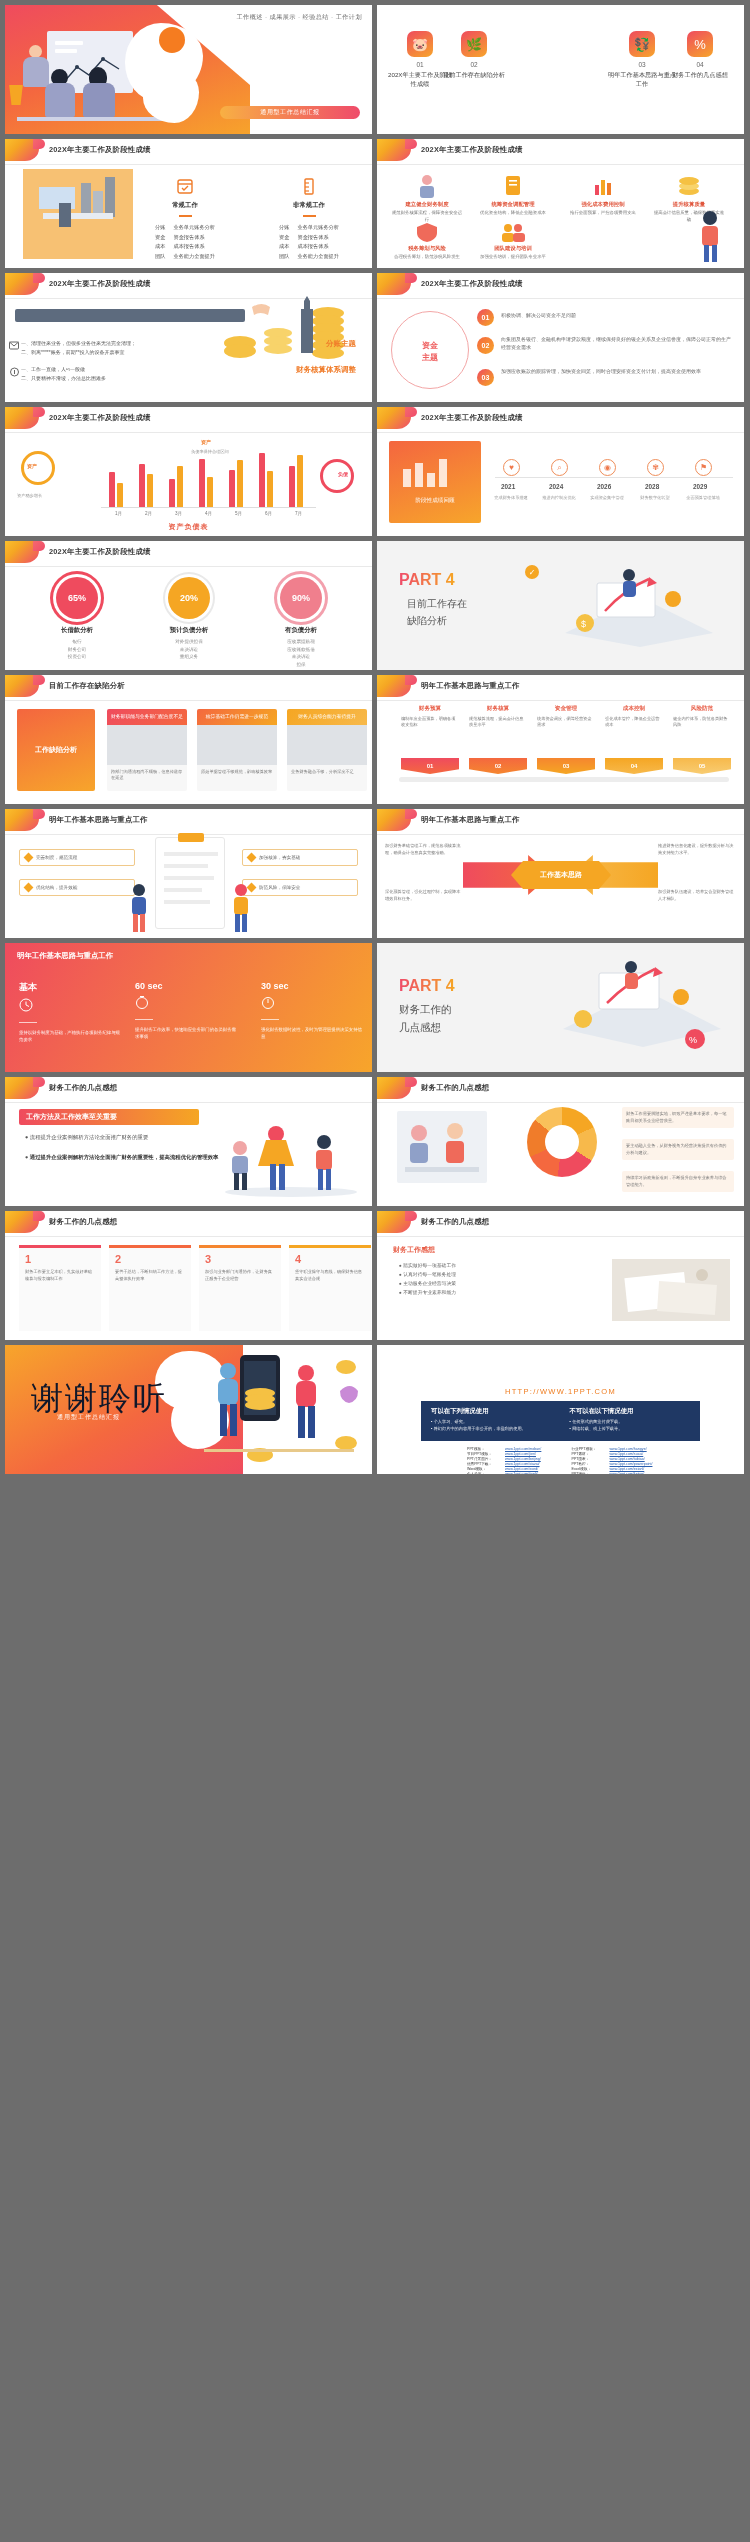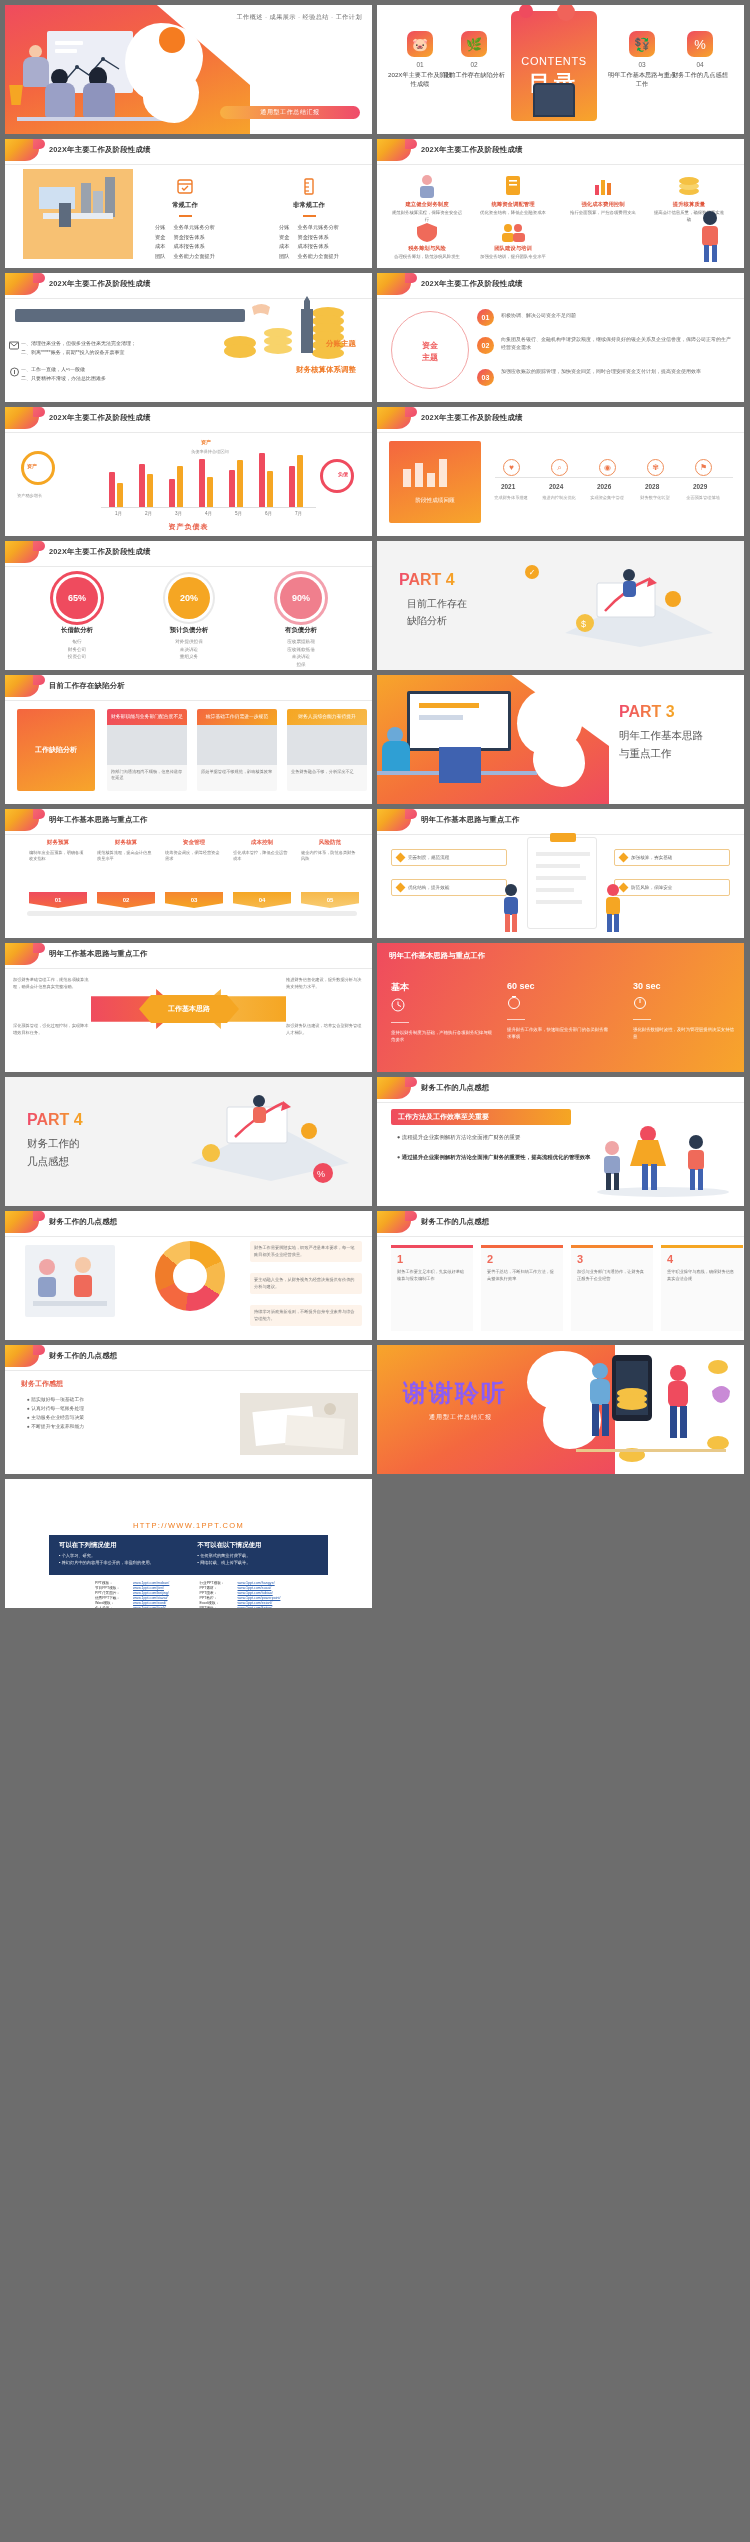--- a/index.html
+++ b/index.html
@@ -173,21 +173,21 @@
   
   .s22 .li{position:absolute;font-size:4.8px;color:#666;line-height:1.9;}
   .s22 .ph{position:absolute;right:14px;top:48px;width:118px;height:62px;background:#e9e4dc;border-radius:2px;}
   .s22 .ti{position:absolute;left:16px;top:34px;font-size:7px;color:#e8604a;font-weight:700;}
 
   
   .s23 .bg{position:absolute;left:0;top:0;width:238px;height:100%;
     background:linear-gradient(150deg,#f7a52b,#f4683f 55%,#ef4b5e);}
   .s23 .w1{position:absolute;left:150px;top:6px;width:70px;height:60px;background:#fff;border-radius:50% 50% 46% 54%/54% 46% 50% 50%;}
   .s23 .w2{position:absolute;left:166px;top:46px;width:58px;height:58px;background:#fff;border-radius:48% 52% 54% 46%/50% 50% 50% 50%;}
-  .s23 .tt{position:absolute;left:26px;top:32px;font-size:24px;color:#8b5cf6;font-weight:700;letter-spacing:2px;}
+  .s23 .tt{position:absolute;left:26px;top:32px;font-size:32px;color:#0f172a;font-weight:400;letter-spacing:2px;}
   .s23 .sb{position:absolute;left:52px;top:68px;font-size:6px;color:#fff;letter-spacing:1px;opacity:.95;}
 
   
   .s24 .logo{position:absolute;left:0;right:0;top:18px;text-align:center;font-size:21px;font-weight:800;color:#1f3864;letter-spacing:1px;}
   .s24 .logo i{color:#ef7d20;font-style:normal;}
   .s24 .url{position:absolute;left:0;right:0;top:42px;text-align:center;font-size:7.5px;color:#ef7d20;letter-spacing:1.3px;}
   .s24 .nav{position:absolute;left:44px;right:44px;top:56px;height:40px;background:#1f3864;padding:6px 10px;display:flex;gap:18px;}
   .s24 .nav .col{flex:1;color:#fff;}
   .s24 .nav .h{font-size:6.4px;font-weight:700;margin-bottom:3px;}
   .s24 .nav .l{font-size:4.2px;line-height:1.6;opacity:.92;}
@@ -224,25 +224,20 @@
       <div style="position:absolute;left:-10px;top:56px;width:18px;height:20px;background:#f5a623;clip-path:polygon(25% 100%,75% 100%,88% 0,12% 0)"></div>
     </div>
     <div class="blobA"></div>
     <div class="blobB"></div>
     <div class="dot"></div>
     <div class="nav">工作概述 ·  成果展示  ·  经验总结 ·  工作计划</div>
     <div class="pill">通用型工作总结汇报</div>
   </div>
 
   <div class="slide s2">
-    <div class="centre">
-      <div class="cnt-en">CONTENTS</div>
-      <div class="cnt-cn">目录</div>
-      <div class="phone"></div>
-    </div>
     <div class="item" style="left:8px">
       <div class="ic">🐷</div>
       <div class="no">01</div>
       <div class="lb">202X年主要工作及阶段性成绩</div>
     </div>
     <div class="item" style="left:62px">
       <div class="ic">🌿</div>
       <div class="no">02</div>
       <div class="lb">目前工作存在缺陷分析</div>
     </div>
@@ -649,37 +644,20 @@
       <div class="ph"></div>
       <div class="b">原始单据管理不够规范，影响核算效率</div>
     </div>
     <div class="cd" style="left:282px">
       <div class="h" style="background:linear-gradient(135deg,#f5a623,#f7b94b)">财务人员综合能力有待提升</div>
       <div class="ph"></div>
       <div class="b">业务财务融合不够，分析深度不足</div>
     </div>
   </div>
 
-  <div class="slide part">
-    <div class="bg"></div>
-    <div style="position:absolute;left:30px;top:16px;width:104px;height:60px;background:#fff;border:3px solid #2b3a50;border-radius:2px"></div>
-    <div style="position:absolute;left:42px;top:28px;width:60px;height:5px;background:#f5a623"></div>
-    <div style="position:absolute;left:42px;top:40px;width:44px;height:5px;background:#cfd8e6"></div>
-    <div style="position:absolute;left:10px;top:52px;width:16px;height:16px;border-radius:50%;background:#6aa9d8"></div>
-    <div style="position:absolute;left:5px;top:66px;width:28px;height:30px;background:#2f9fd4;border-radius:8px 8px 0 0"></div>
-    <div style="position:absolute;left:0;top:96px;width:160px;height:4px;background:#9fb4d8"></div>
-    <div style="position:absolute;left:62px;top:72px;width:42px;height:36px;background:#3f62b0"></div>
-    <div class="wb1"></div>
-    <div class="wb2"></div>
-    <div class="pno grad-txt" style="left:242px">PART 3</div>
-    <div class="psub" style="left:242px;width:118px">
-      <div>明年工作基本思路</div>
-      <div>与重点工作</div>
-    </div>
-  </div>
 
   <div class="slide s14">
     <div class="hdr">
         <div class="tab"></div>
         <div class="t">明年工作基本思路与重点工作</div>
         <div class="rule"></div>
       </div>
     <div class="base"></div>
     <div class="st" style="left:24px">
       <div class="hd">财务预算</div>

